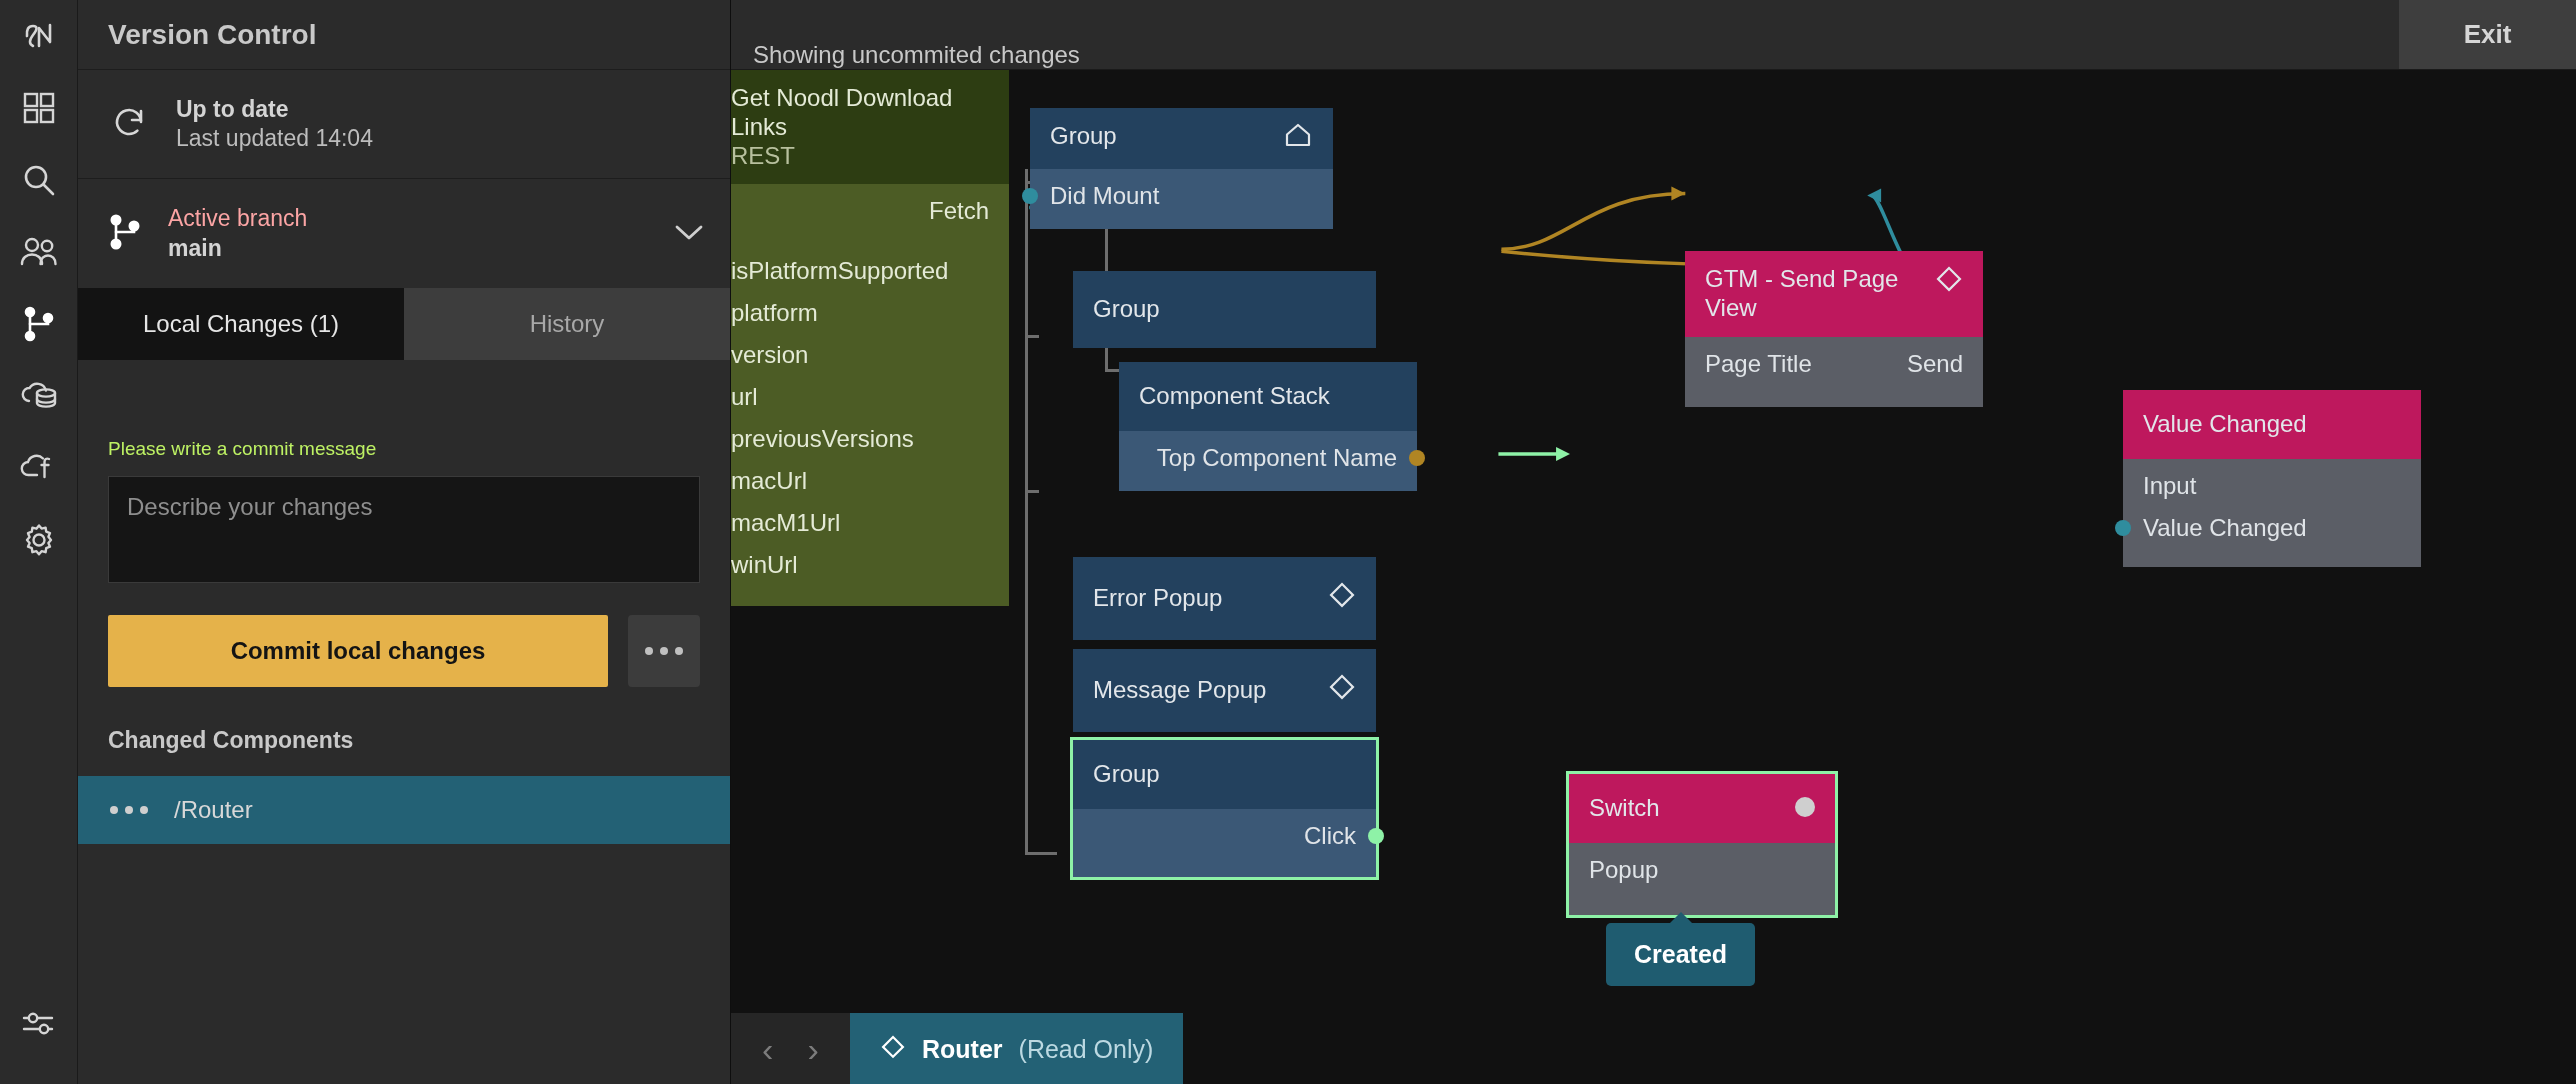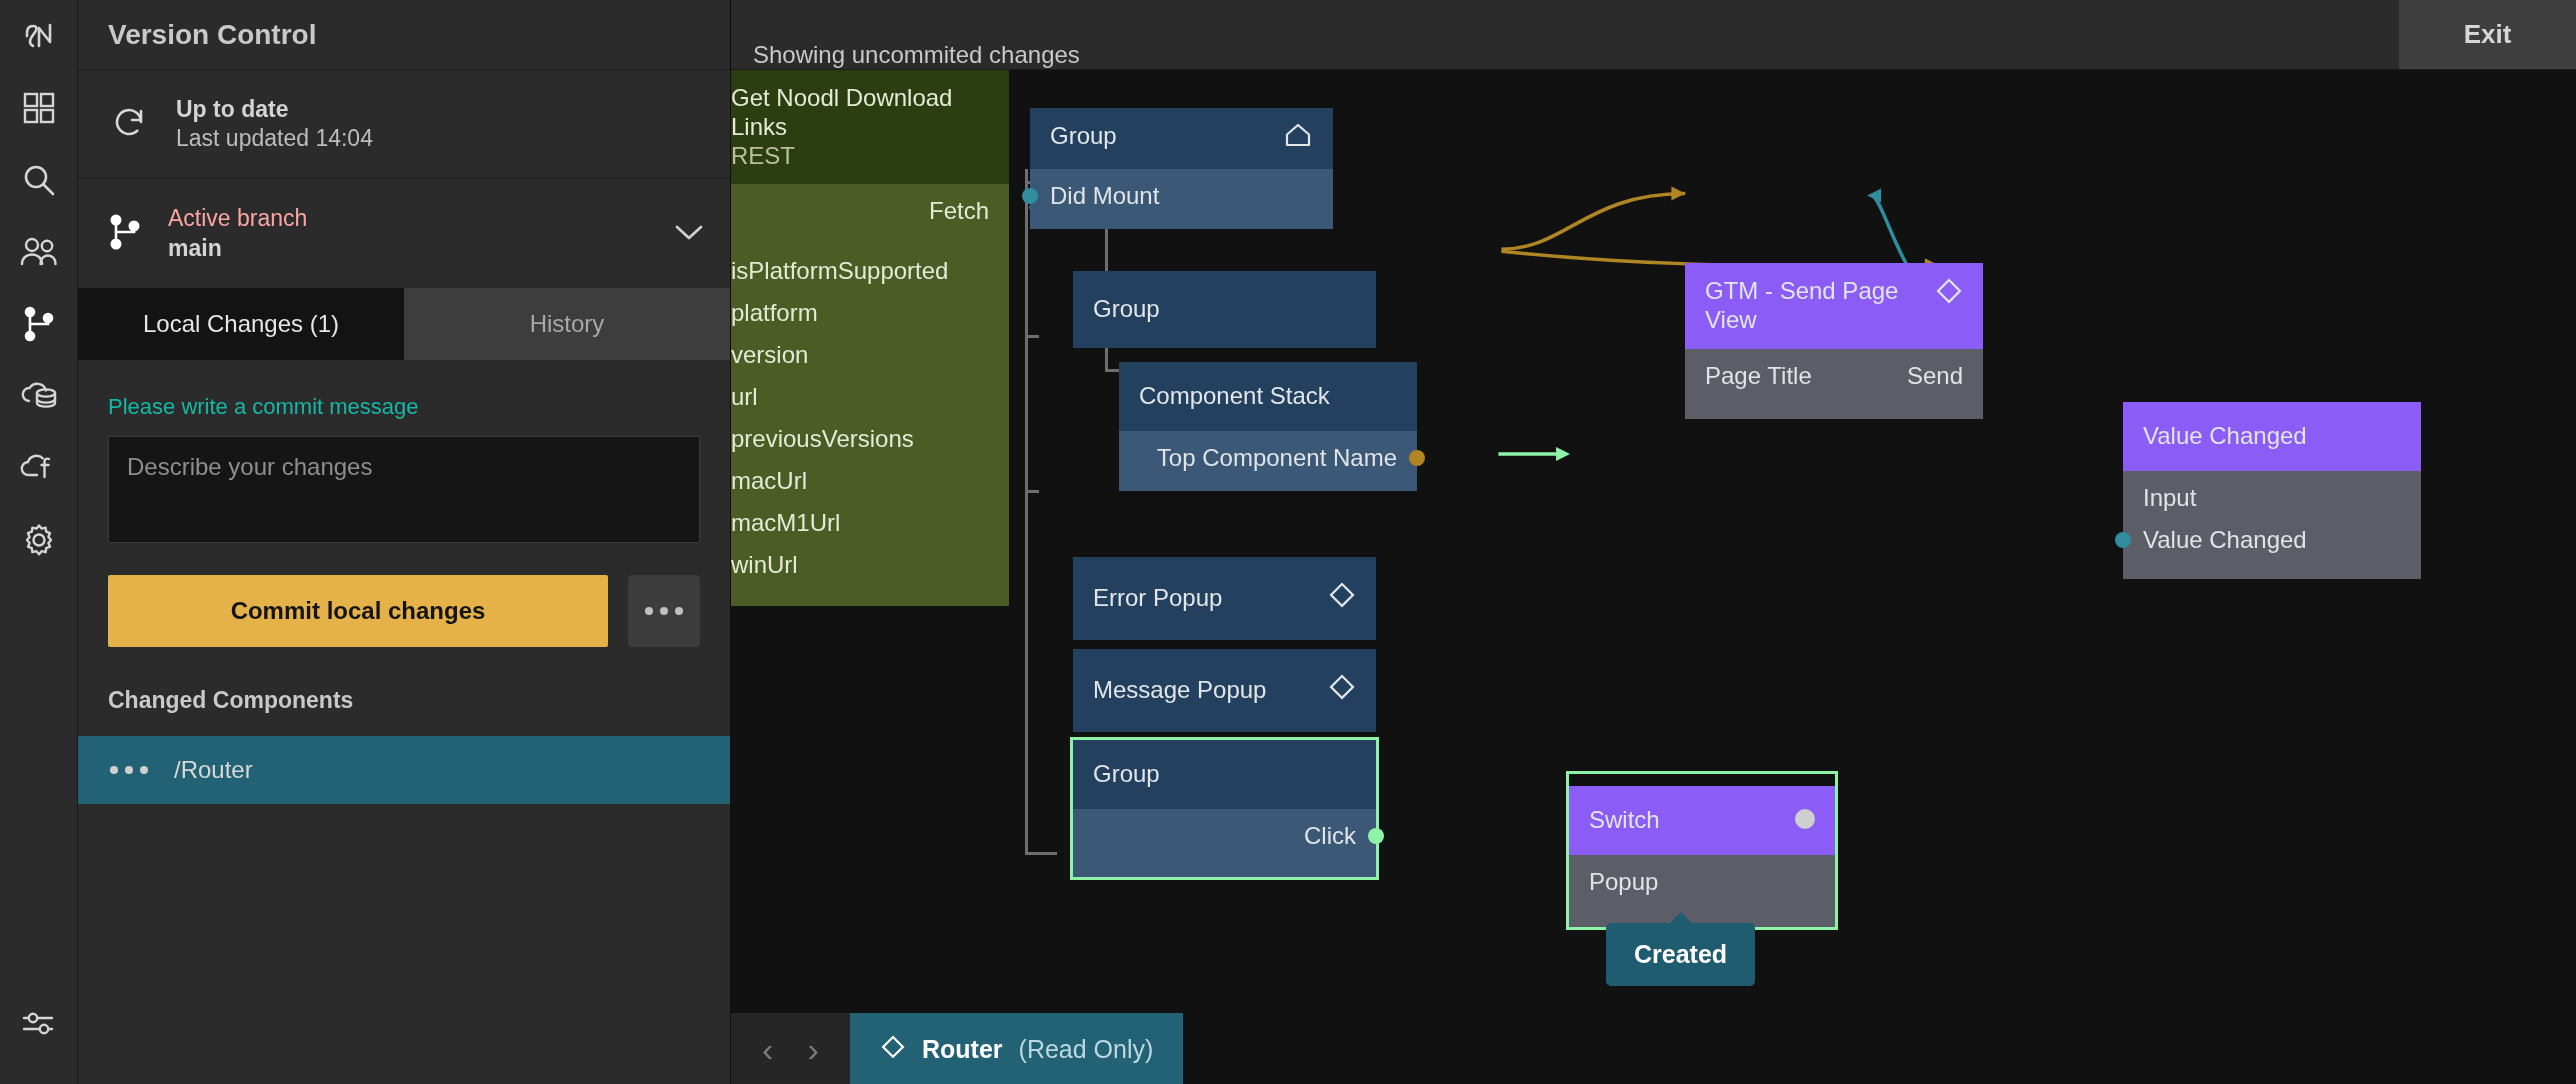--- a/index.html
+++ b/index.html
@@ -54,21 +54,21 @@
 
   .vc-tabs{ display:flex; height:72px; }
   .vc-tab{
     flex:1; display:flex; align-items:center; justify-content:center;
     font-size:24px; cursor:pointer;
   }
   .vc-tab.active{ background:#131313; color:#e6e6e6; }
   .vc-tab.inactive{ background:#3d3d3d; color:#a8a8a8; }
 
   .vc-body{ background:#2b2b2b; padding:0 30px; }
-  .vc-label{ font-size:22px; color:#14b8a6; padding:34px 0 16px 0; }
+  .vc-label{ font-size:19px; color:#bef264; padding:34px 0 16px 0;margin-top:44px; }
   .vc-textarea{
     width:100%; height:107px; background:#151515; border:1px solid #3a3a3a;
     color:#9a9a9a; font-size:24px; font-family:"Liberation Sans", sans-serif;
     padding:16px 18px; resize:none; outline:none; display:block;
   }
   .vc-textarea::placeholder{ color:#8e8e8e; }
   .vc-actions{ display:flex; gap:20px; margin-top:32px; }
   .vc-commit{
     flex:1; height:72px; background:#e5b24a; color:#141414;
     font-size:24px; font-weight:bold; border:none; cursor:pointer; border-radius:2px;
@@ -115,21 +115,21 @@
     height:42px; padding:0 20px; font-size:24px; color:#e0e4e8; position:relative;
   }
   .port .pl{ text-align:left; }
   .port .pr{ margin-left:auto; text-align:right; }
 
   .n-blue .hdr{ background:#23415e; }
   .n-blue .ports{ background:#3b5876; }
   .n-green .hdr{ background:#2d3d12; }
   .n-green .ports{ background:#4c5c25; }
   .n-green .hdr, .n-green .ports, .n-green .port{ color:#e4ead6; }
-  .n-gray .hdr{ background:#8b5cf6;margin-top:12px; }
+  .n-gray .hdr{ background:#be185d; }
   .n-gray .ports{ background:#5b5e66; }
   .sel{ outline:3px solid #8ef2a7; outline-offset:0; }
 
   .sub{ font-size:24px; color:#b8c09e; }
   .dot{ position:absolute; width:16px; height:16px; border-radius:50%; }
   .dot.teal{ background:#2f8d9e; }
   .dot.gold{ background:#b08523; }
   .dot.green{ background:#8ef2a7; }
   .dot.white{ background:#cfcfcf; width:20px; height:20px; }
 

